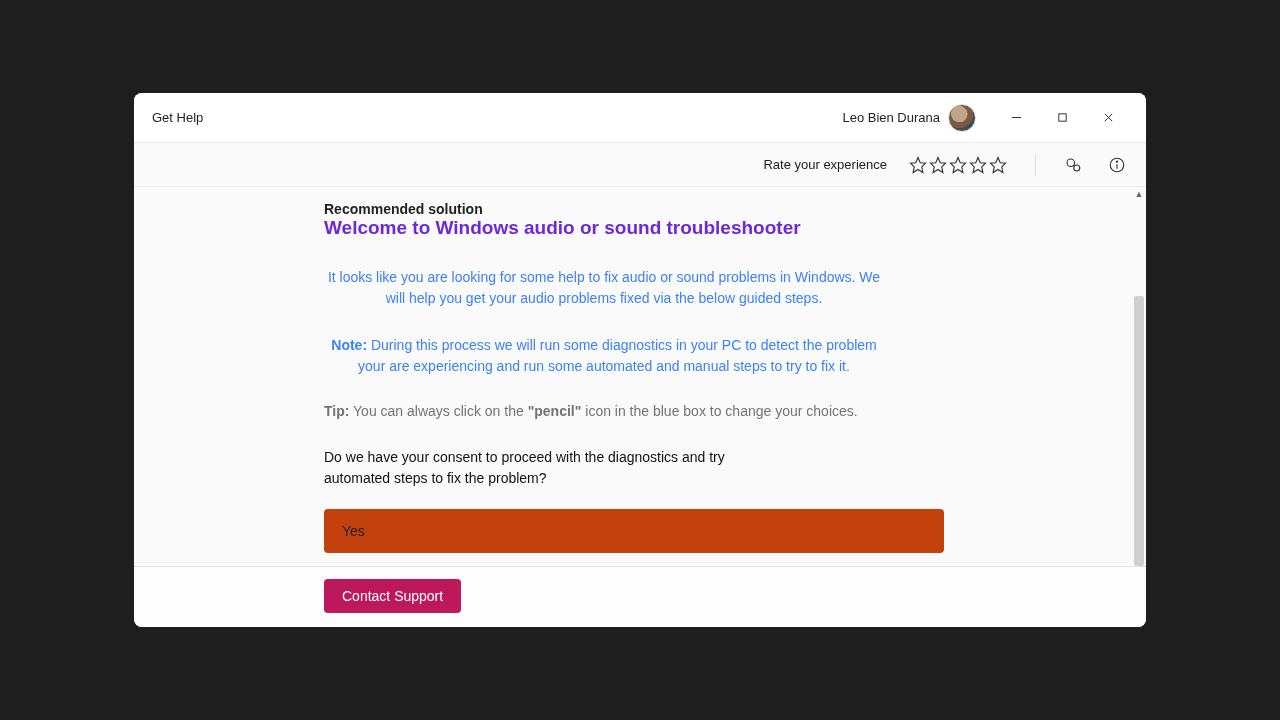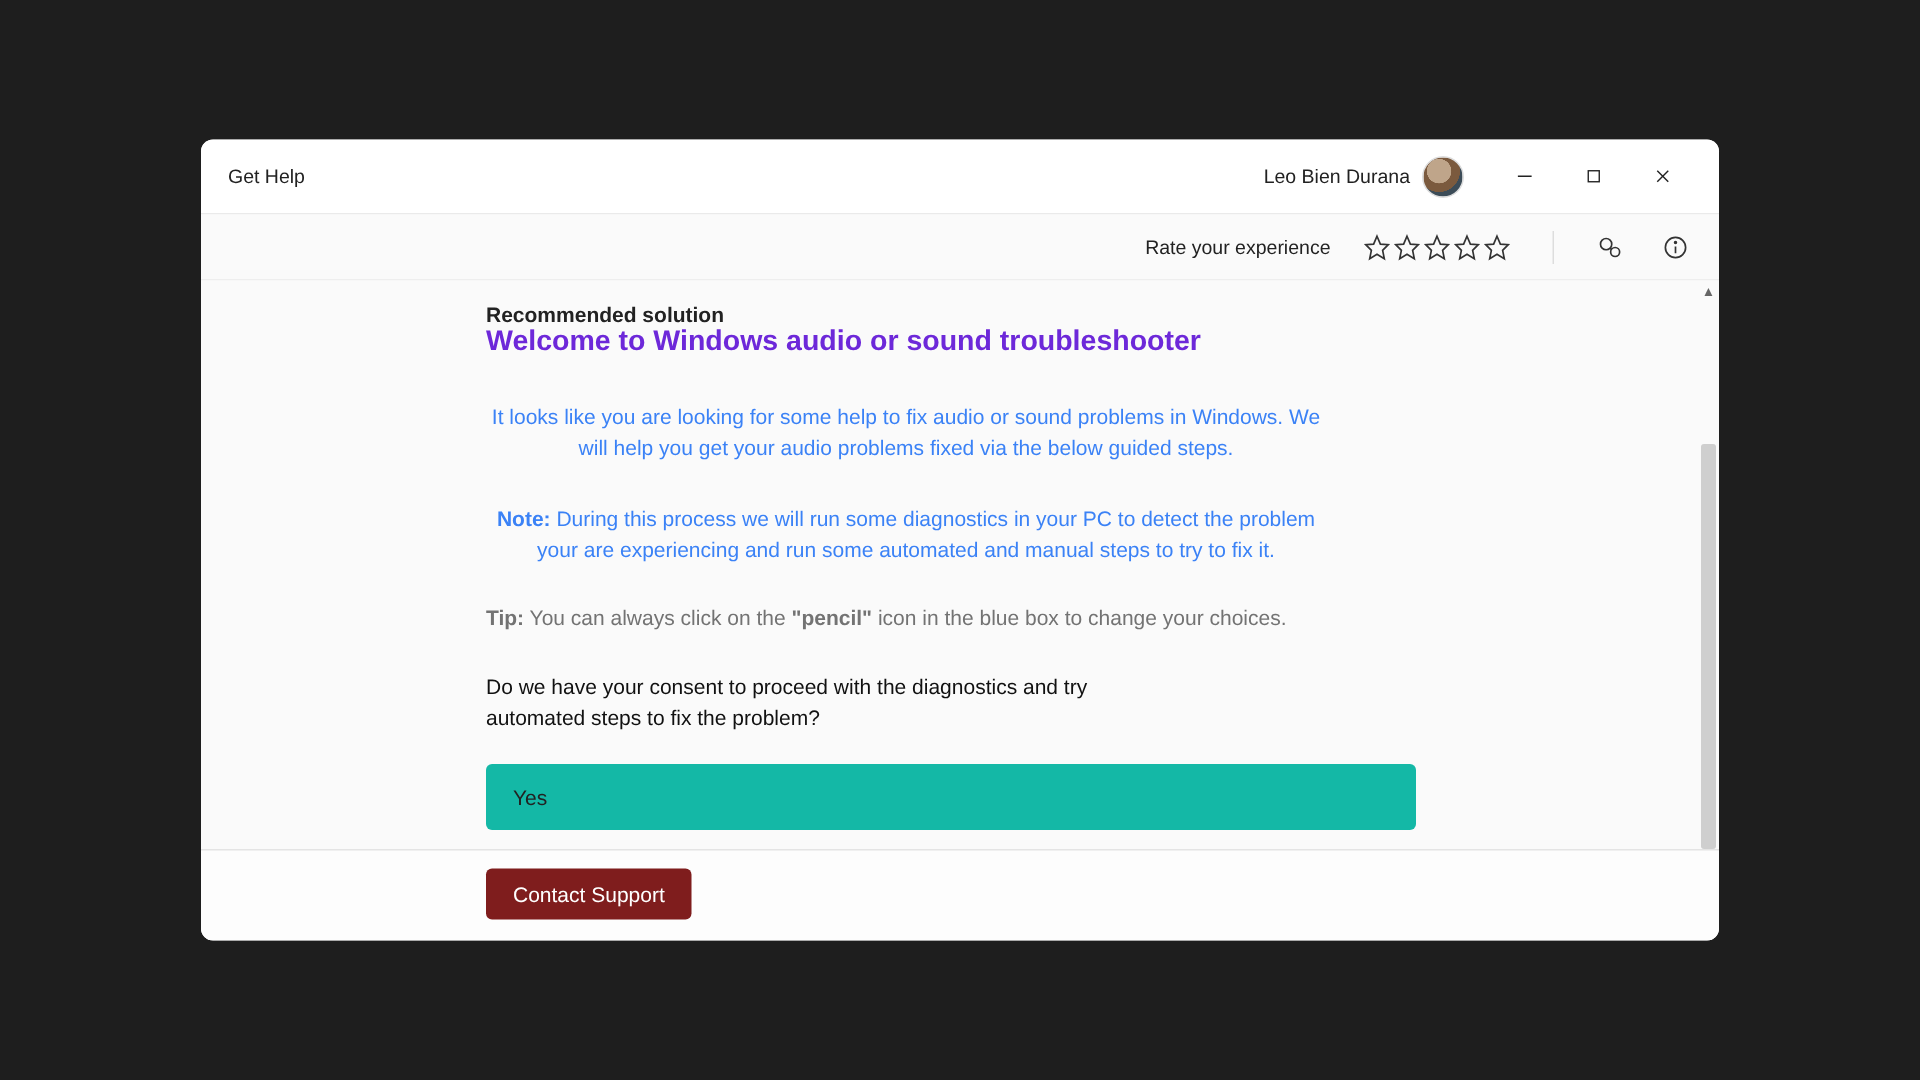--- a/index.html
+++ b/index.html
@@ -91,21 +91,21 @@
   .sec-label { font-size: 14px; font-weight: 600; color: #222; }
   .headline { font-size: 19px; font-weight: 700; color: #6d28d9; margin-bottom: 28px; }
   .para { font-size: 14px; color: #3b82f6; line-height: 1.5; margin-bottom: 26px; max-width: 560px; text-align: center; }
   .para b { font-weight: 700; }
   .tip-line { font-size: 14px; color: #737373; margin-bottom: 28px; }
   .tip-line b { font-weight: 700; }
   .consent-q { font-size: 14px; font-weight: 400; color: #111; line-height: 1.5; max-width: 430px; margin-bottom: 20px; }
   .option-btn {
     display: block;
     width: 100%;
-    background: #14b8a6;
+    background: #c2410c;
     border: none;
     text-align: left;
     padding: 14px 18px;
     font-size: 14px;
     color: #222;
     border-radius: 4px;
     margin-bottom: 16px;
     cursor: pointer;
     font-family: inherit;
   }
@@ -129,21 +129,21 @@
     background: #cfcfcf;
     border-radius: 2px;
   }
   
   .footer {
     border-top: 1px solid #e4e4e4;
     background: #fdfdfd;
     padding: 12px 0 14px 190px;
   }
   .contact-btn {
-    background: #7f1d1d;
+    background: #be185d;
     color: #fff;
     border: none;
     border-radius: 4px;
     padding: 9px 18px;
     font-size: 14px;
     font-family: inherit;
     cursor: pointer;
   }
 </style>
 </head>

